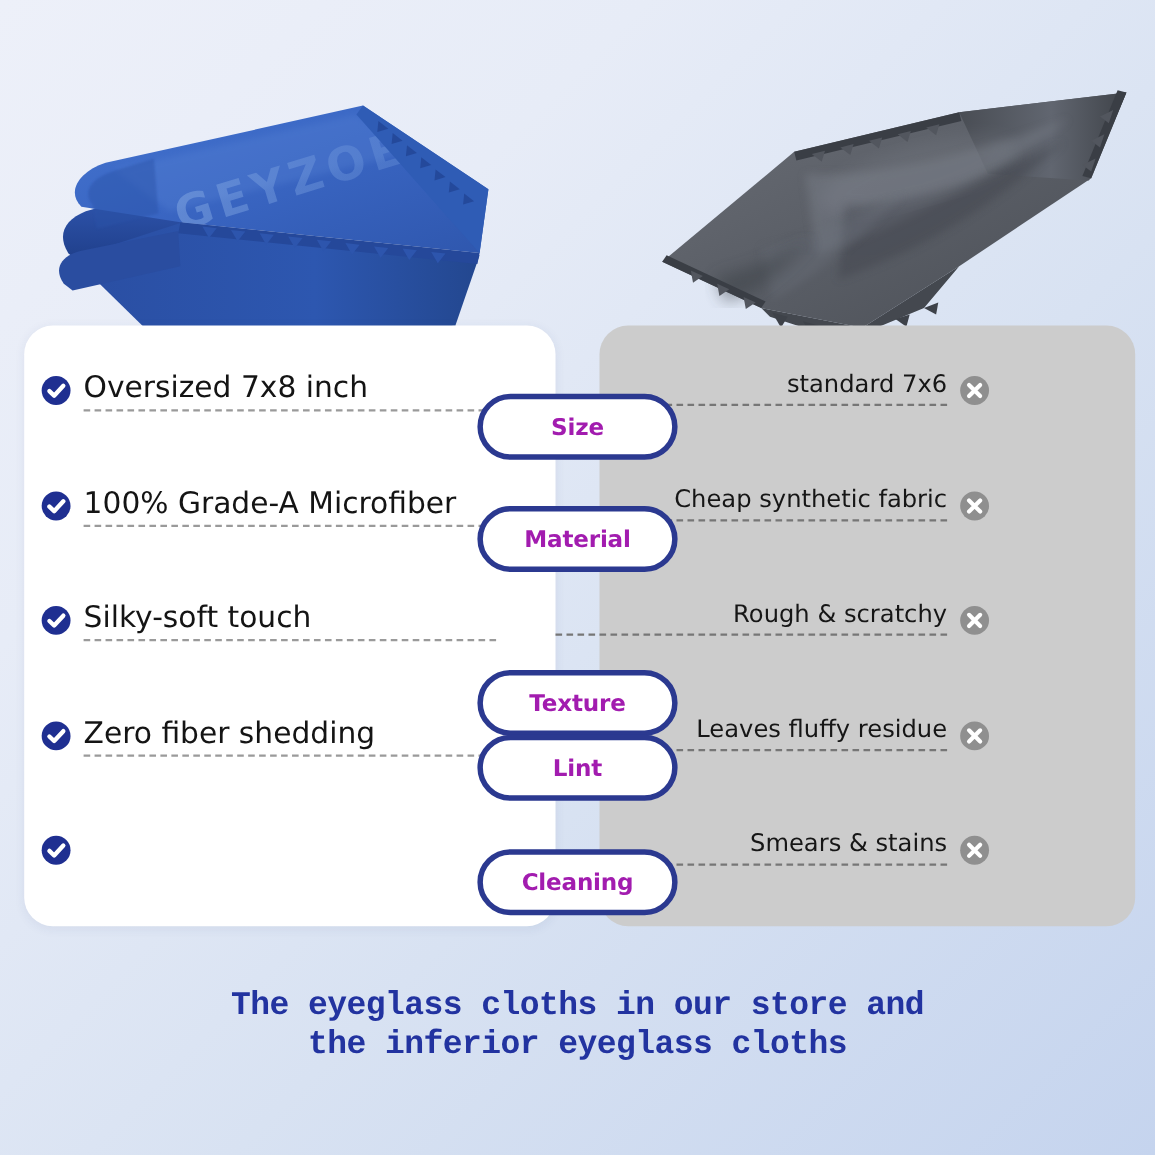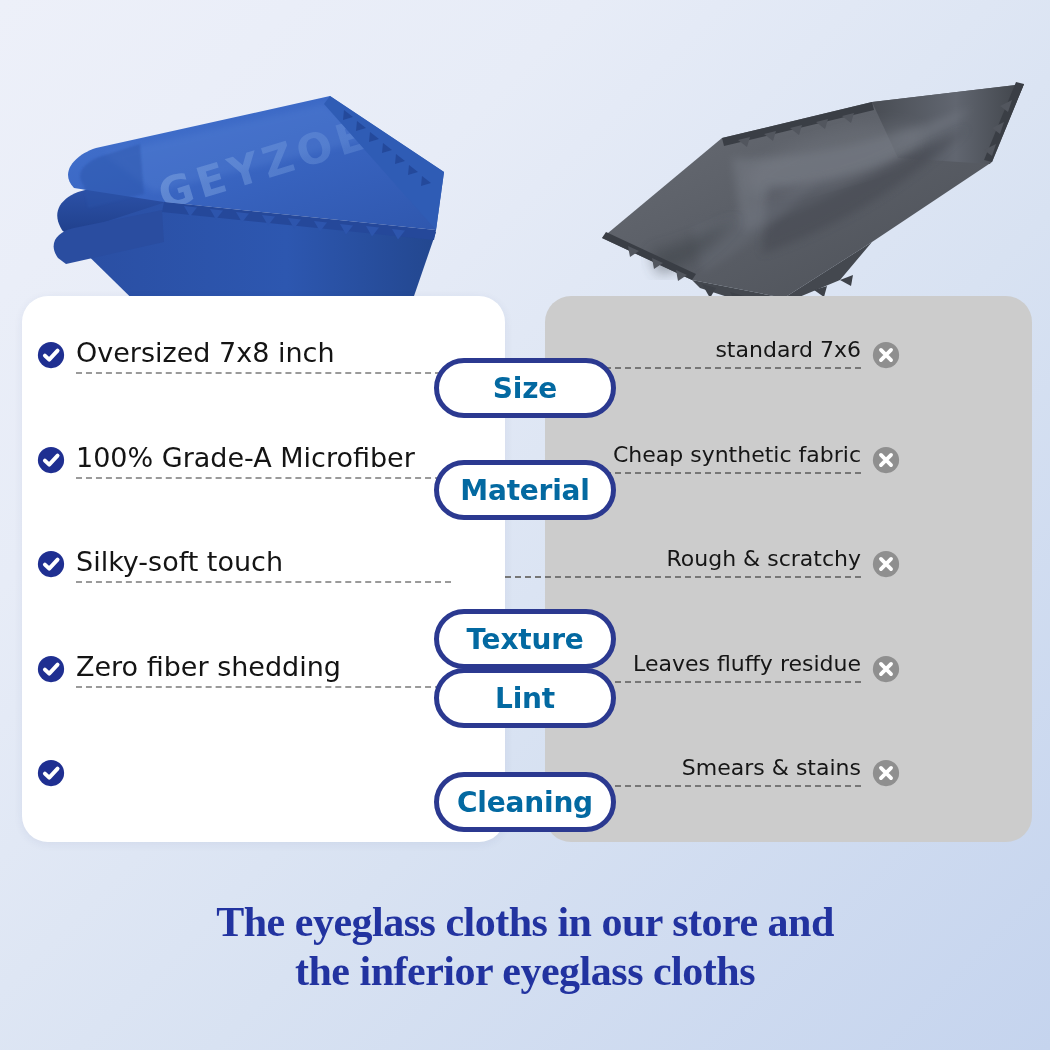--- a/index.html
+++ b/index.html
@@ -168,42 +168,42 @@
     border-radius: 32px;
     display: flex;
     align-items: center;
     justify-content: center;
     box-sizing: border-box;
     pointer-events: auto;
   }
   .pill span {
     font-family: "DejaVu Sans", "Liberation Sans", sans-serif;
     font-weight: bold;
-    font-size: 28px;
-    color: #0369a1;
+    font-size: 21px;
+    color: #a21caf;
     letter-spacing: -0.2px;
     white-space: nowrap;
   }
   .pill.p0 { top: 62px; }
   .pill.p1 { top: 164px; }
   .pill.p2 { top: 268px; margin-top: 45px; }
   .pill.p3 { top: 372px; }
   .pill.p4 { top: 476px; }
 
   
   #caption {
     position: absolute;
     left: 0;
     top: 898px;
     width: 1050px;
     text-align: center;
     color: #2233a0;
-    font-family: Liberation Serif, serif;
+    font-family: Liberation Mono, monospace;
     font-weight: bold;
-    font-size: 42px;
+    font-size: 30px;
     line-height: 1.17;
     letter-spacing: -0.5px;
   }
   #caption .line { display: block; }
 </style>
 </head>
 <body>
 
 <div id="stage">
 

